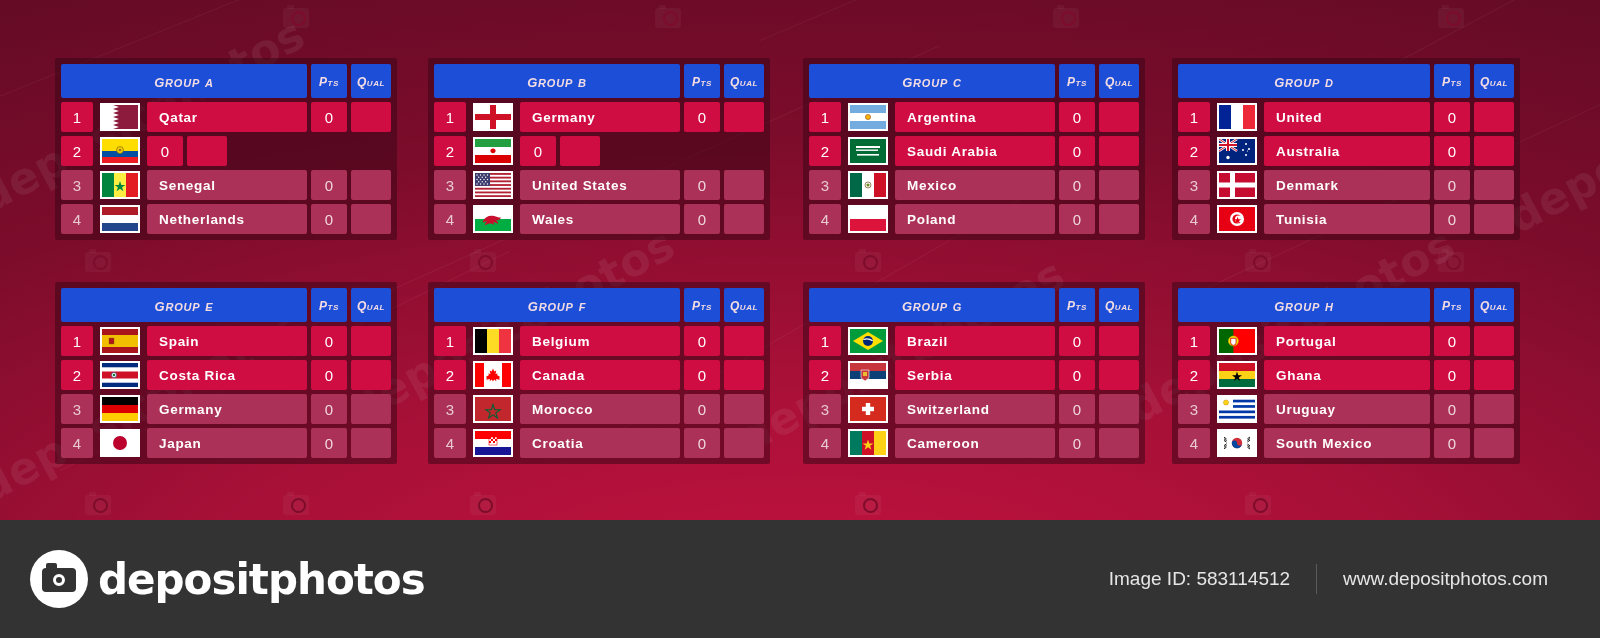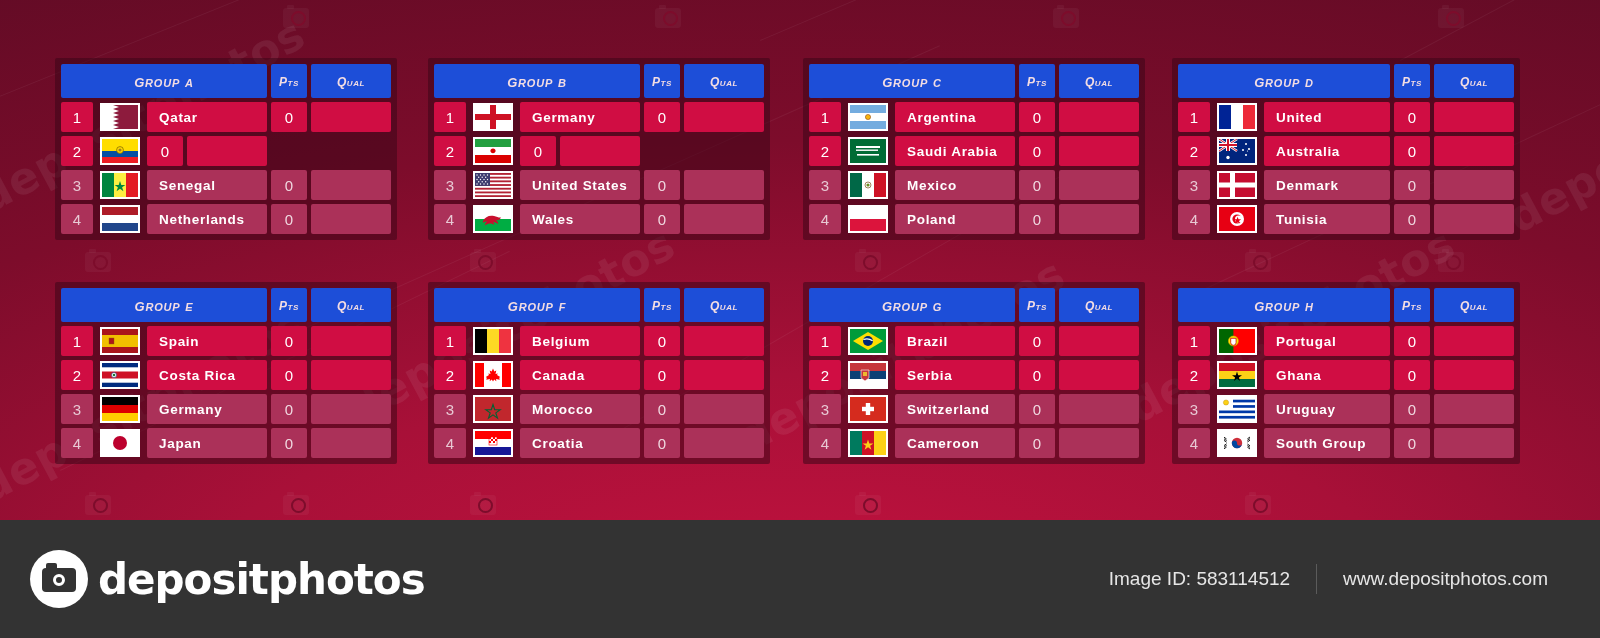--- a/index.html
+++ b/index.html
@@ -60,21 +60,21 @@
   }
   .gtable { display:flex; flex-direction:column; gap:4px; }
 
   .hrow, .trow { display:flex; gap:4px; height:30px; }
   .hrow { height:34px; }
 
   .c-rank  { width:32px; flex:none; }
   .c-flag  { width:46px; flex:none; }
   .c-name  { flex:1 1 auto; }
   .c-pts   { width:36px; flex:none; }
-  .c-qual  { width:80px; flex:none; }
+  .c-qual  { width:40px; flex:none; }
 
   .cell {
     display:flex; align-items:center;
     border-radius:2px;
     position:relative;
   }
 
   
   .hrow .cell { background:#1d4ed8;font-style:italic; }
   .hrow .h-title {
@@ -1114,21 +1114,21 @@
                 <g stroke="#000" stroke-width="0.9">
                   <path d="M5 6.2l2.6 1.8M5 7.8l2.6 1.8M5 9.4l2.6 1.8"></path>
                   <path d="M28.4 13l2.6 1.8M28.4 14.6l2.6 1.8M28.4 16.2l2.6 1.8"></path>
                   <path d="M5 17.8l2.6-1.8M5 16.2l2.6-1.8M5 14.6l2.6-1.8"></path>
                   <path d="M28.4 11l2.6-1.8M28.4 9.4l2.6-1.8M28.4 7.8l2.6-1.8"></path>
                 </g>
               </svg>
             </span>
           </div>
           <div class="cell c-name">
-            <span class="name">South Group</span>
+            <span class="name">South Mexico</span>
           </div>
           <div class="cell c-pts pts">
             <span>0</span>
           </div>
           <div class="cell c-qual qual">
             <span></span>
           </div>
         </div>
       </div>
     </div>

